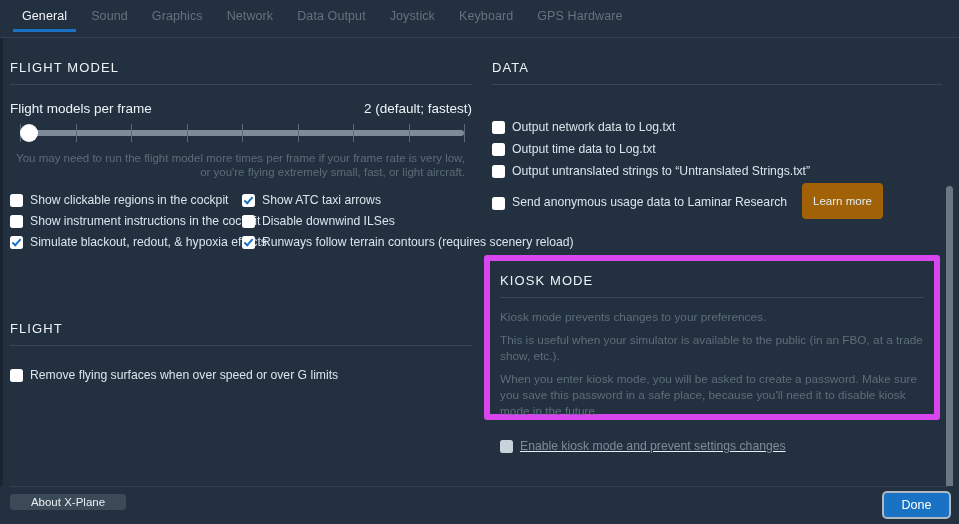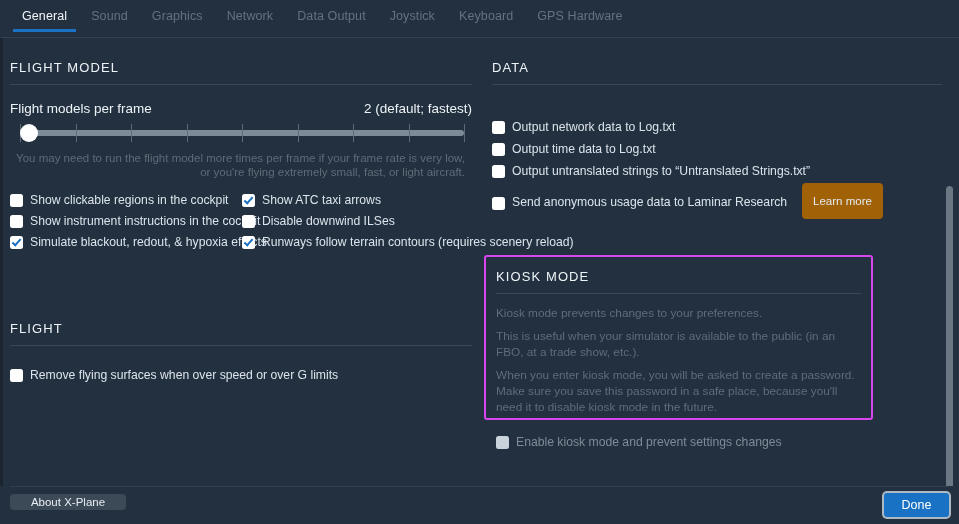--- a/index.html
+++ b/index.html
@@ -216,36 +216,36 @@
     cursor: pointer;
     vertical-align: middle;
   }
   .row-with-btn { align-items: center; }
 
   
   .kiosk {
     position: absolute;
     left: 484px;
     top: 217px;
-    width: 389px;
+    width: 456px;
     height: 165px;
-    border: 2px solid #d946ef;
+    border: 6px solid #d946ef;
     border-radius: 3px;
     box-sizing: border-box;
     padding: 0 10px;
   }
   .kiosk .section-title { padding-top: 12px; }
   .kiosk-body { margin-top: 11px; }
   .kiosk-p {
     font-size: 11.8px;
     line-height: 16px;
     color: #5e6d7a;
     margin-bottom: 7px;
   }
-  .kiosk .cb-row { margin-top: 20px; }
+  .kiosk .cb-row { margin-top: 20px; text-decoration: underline; }
 
   
   .scrollbar {
     position: absolute;
     right: 6px;
     top: 148px;
     width: 7px;
     height: 322px;
     border-radius: 4px;
     background: #6b7884;

